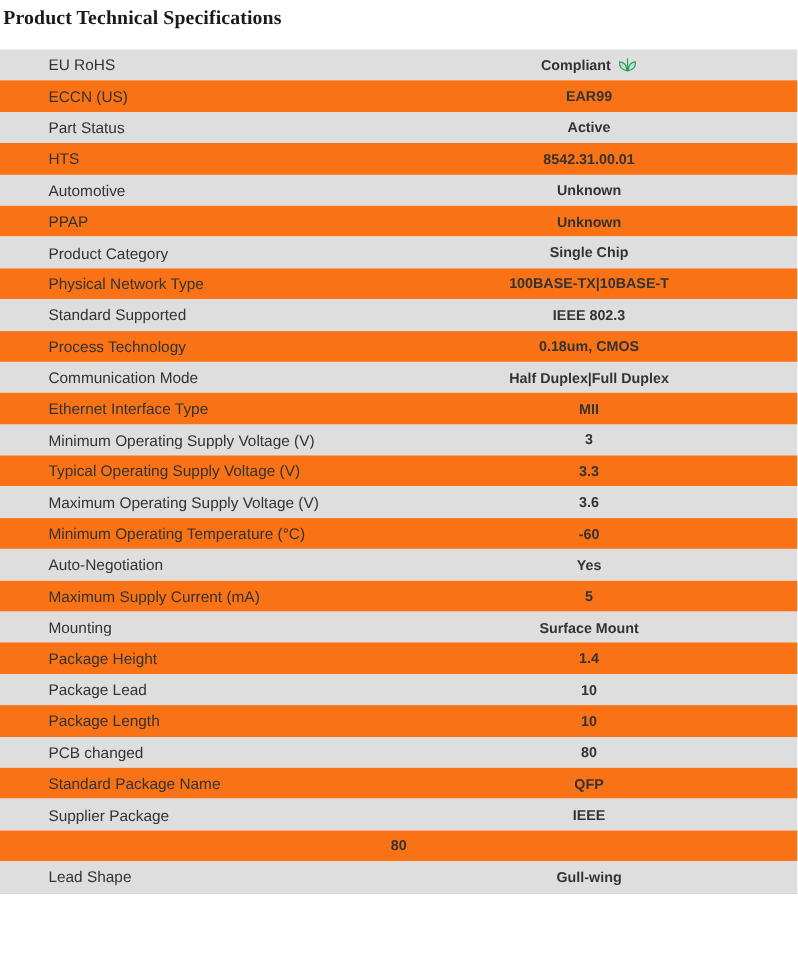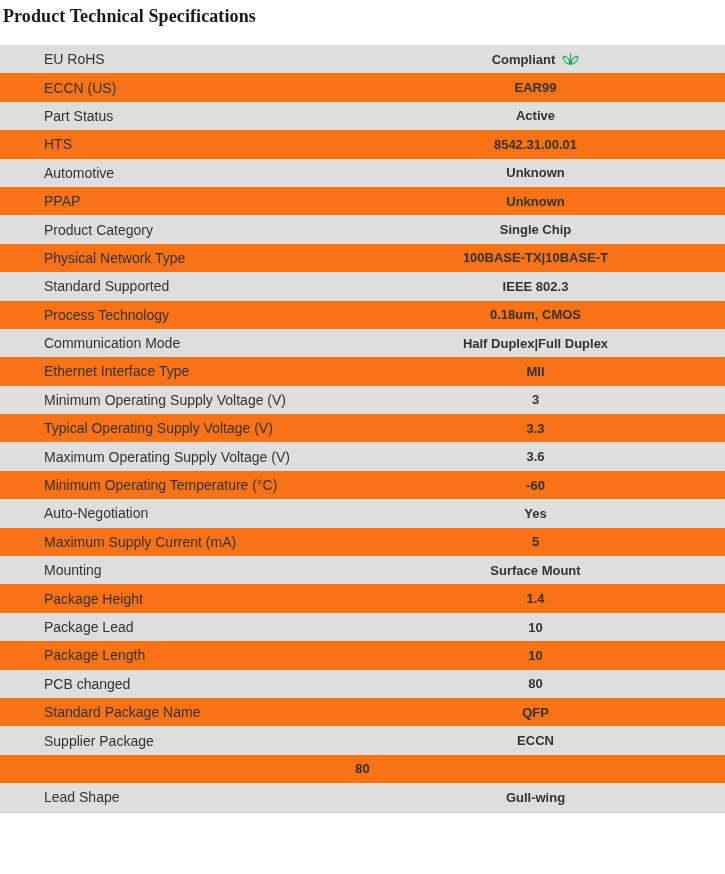--- a/index.html
+++ b/index.html
@@ -261,21 +261,21 @@
     <div class="spec-label">Standard Package Name</div>
     <div class="spec-value">
       <span class="value-text">QFP</span>
 
     </div>
   </div>
 
   <div class="spec-row alt">
     <div class="spec-label">Supplier Package</div>
     <div class="spec-value">
-      <span class="value-text">ECCN</span>
+      <span class="value-text">IEEE</span>
 
     </div>
   </div>
 
   <div class="spec-row">
     <div class="spec-value">
       <span class="value-text">80</span>
 
     </div>
   </div>

